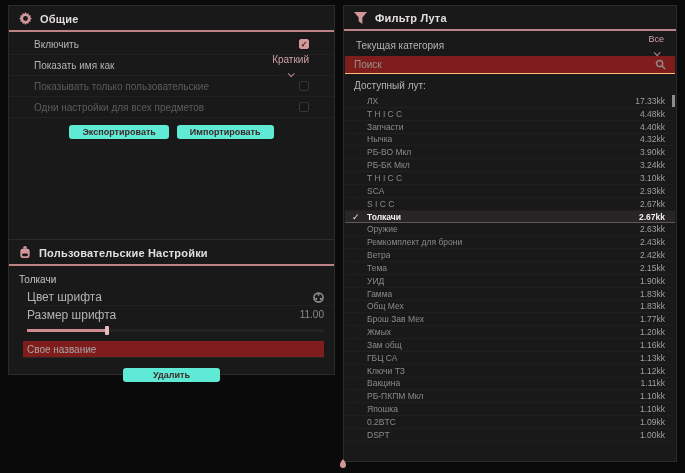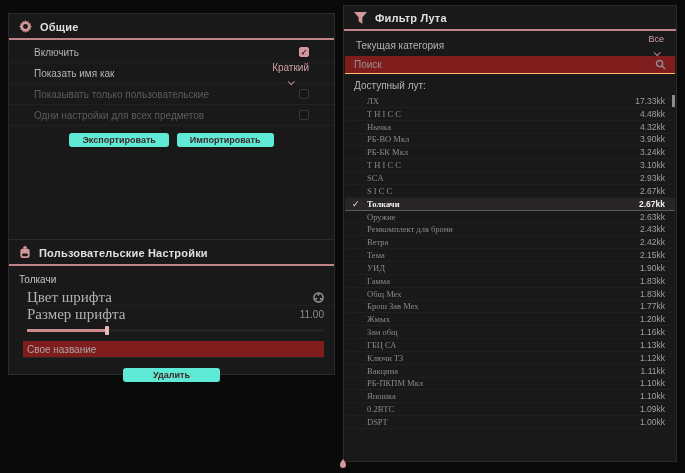--- a/index.html
+++ b/index.html
@@ -1,19 +1,19 @@
 <!DOCTYPE html>
 <html><head>
 <meta charset="utf-8">
 <style>
   * { margin:0; padding:0; box-sizing:border-box; }
   html,body { width:685px; height:473px; background:#0a0a0a; overflow:hidden;
     font-family:"Liberation Sans", sans-serif; }
   .panel { position:absolute; background:#191919; border:1px solid #2d2a2b; }
-  #panel-general { left:8px; top:5px; width:327px; height:264px;margin-top:8px; }
+  #panel-general { left:8px; top:5px; width:327px; height:264px; }
   #panel-user    { left:8px; top:239px; width:327px; height:136px; }
   #panel-loot    { left:343px; top:5px; width:334px; height:457px; }
 
   .p-header { display:flex; align-items:center; gap:8px; padding:6px 10px 5px 10px; }
   .p-title { font-size:11px; font-weight:bold; color:#e3dede; letter-spacing:.2px; }
   .p-underline { height:2px; background:#bd8387; }
 
   .icon { display:inline-flex; align-items:center; justify-content:center; }
 
   
@@ -33,21 +33,21 @@
   .btn-row { display:flex; justify-content:center; gap:8px; margin-top:7px; }
   .pink-btn { background:#5eead4; color:#40272a; border:none; border-radius:3px;
     font-size:9px; font-weight:bold; padding:3px 13px; height:14px; line-height:8px;
     font-family:"Liberation Sans", sans-serif; cursor:pointer; }
 
   
   .u-body { padding:5px 0 0 0; }
   .u-group { font-size:10px; color:#c7c3c3; padding:3px 10px 4px 10px; }
   .u-row { display:flex; align-items:center; justify-content:space-between;
     margin:0 0 0 14px; padding:0 10px 0 4px; height:17px; border-bottom:1px solid #222021; }
-  .u-label { font-size:15px; color:#b6b2b2;font-family:Liberation Serif, serif; }
+  .u-label { font-size:12px; color:#b6b2b2; }
   .u-val { font-size:10px; color:#8e8a8a; }
   .slider-wrap { margin:3px 10px 2px 18px; height:9px; position:relative; }
   .slider-track { position:absolute; left:0; right:0; top:3px; height:3px; background:#232122; }
   .slider-fill { position:absolute; left:0; top:3px; height:3px; background:#cd8c90; }
   .slider-handle { position:absolute; top:0; width:4px; height:9px; background:#e4bcbe;
     border-radius:1px; }
   .u-input { display:block; width:calc(100% - 24px); margin:6px 10px 0 14px;
     background:#7f1d1d; border:none; border-bottom:1px solid #282526; height:17px;
     font-size:10px; color:#c5c1c1; font-family:"Liberation Sans", sans-serif; padding:0 4px; }
   .u-input::placeholder { color:#a9a5a5; opacity:1; }
@@ -60,21 +60,21 @@
   .l-search { display:flex; align-items:center; justify-content:space-between;
     background:#7f1d1d; border-bottom:1px solid #fdba74; margin:0 1px; padding:0 9px; height:18px; }
   .l-search input { background:transparent; border:none; outline:none; font-size:10px;
     color:#c5c1c1; font-family:"Liberation Sans", sans-serif; width:260px; }
   .l-search input::placeholder { color:#969292; opacity:1; }
   .l-avail { font-size:10px; color:#b6b2b2; padding:6px 10px 4px 10px; }
   .l-list { position:relative; margin:0 1px; }
   .l-row { display:flex; align-items:center; justify-content:space-between;
     height:12.85px; padding:0 10px 0 22px; border-bottom:1px solid #201e1f;
     position:relative; cursor:pointer; }
-  .l-name { font-size:8.5px; color:#8d8989; white-space:nowrap; overflow:hidden;font-family:Liberation Serif, serif; }
+  .l-name { font-size:8.5px; color:#8d8989; white-space:nowrap; overflow:hidden; }
   .l-val { font-size:8.5px; color:#a39f9f; flex:none; }
   .l-row.sel { background:#272525; border-bottom:1px solid #5d5a5b; }
   .l-row.sel .l-name, .l-row.sel .l-val { color:#f2efef; font-weight:bold; }
   .l-check { position:absolute; left:7px; top:1px; font-size:9px; color:#e8e4e4; }
   .scroll-thumb { position:absolute; right:0px; top:0px; width:3px; height:13px;
     background:#8f8b8b; }
   #bottom-icon { position:absolute; left:339px; top:459px; }
 </style>
 </head>
 <body>
@@ -193,20 +193,24 @@
     <div class="scroll-thumb"></div>
   <div class="l-row">
         <span class="l-name">ЛХ</span>
         <span class="l-val">17.33kk</span>
       </div>
       <div class="l-row">
         <span class="l-name">T H I C C</span>
         <span class="l-val">4.48kk</span>
       </div>
       <div class="l-row">
+        <span class="l-name">Запчасти</span>
+        <span class="l-val">4.40kk</span>
+      </div>
+      <div class="l-row">
         <span class="l-name">Нычка</span>
         <span class="l-val">4.32kk</span>
       </div>
       <div class="l-row">
         <span class="l-name">РБ-ВО Мкл</span>
         <span class="l-val">3.90kk</span>
       </div>
       <div class="l-row">
         <span class="l-name">РБ-БК Мкл</span>
         <span class="l-val">3.24kk</span>

